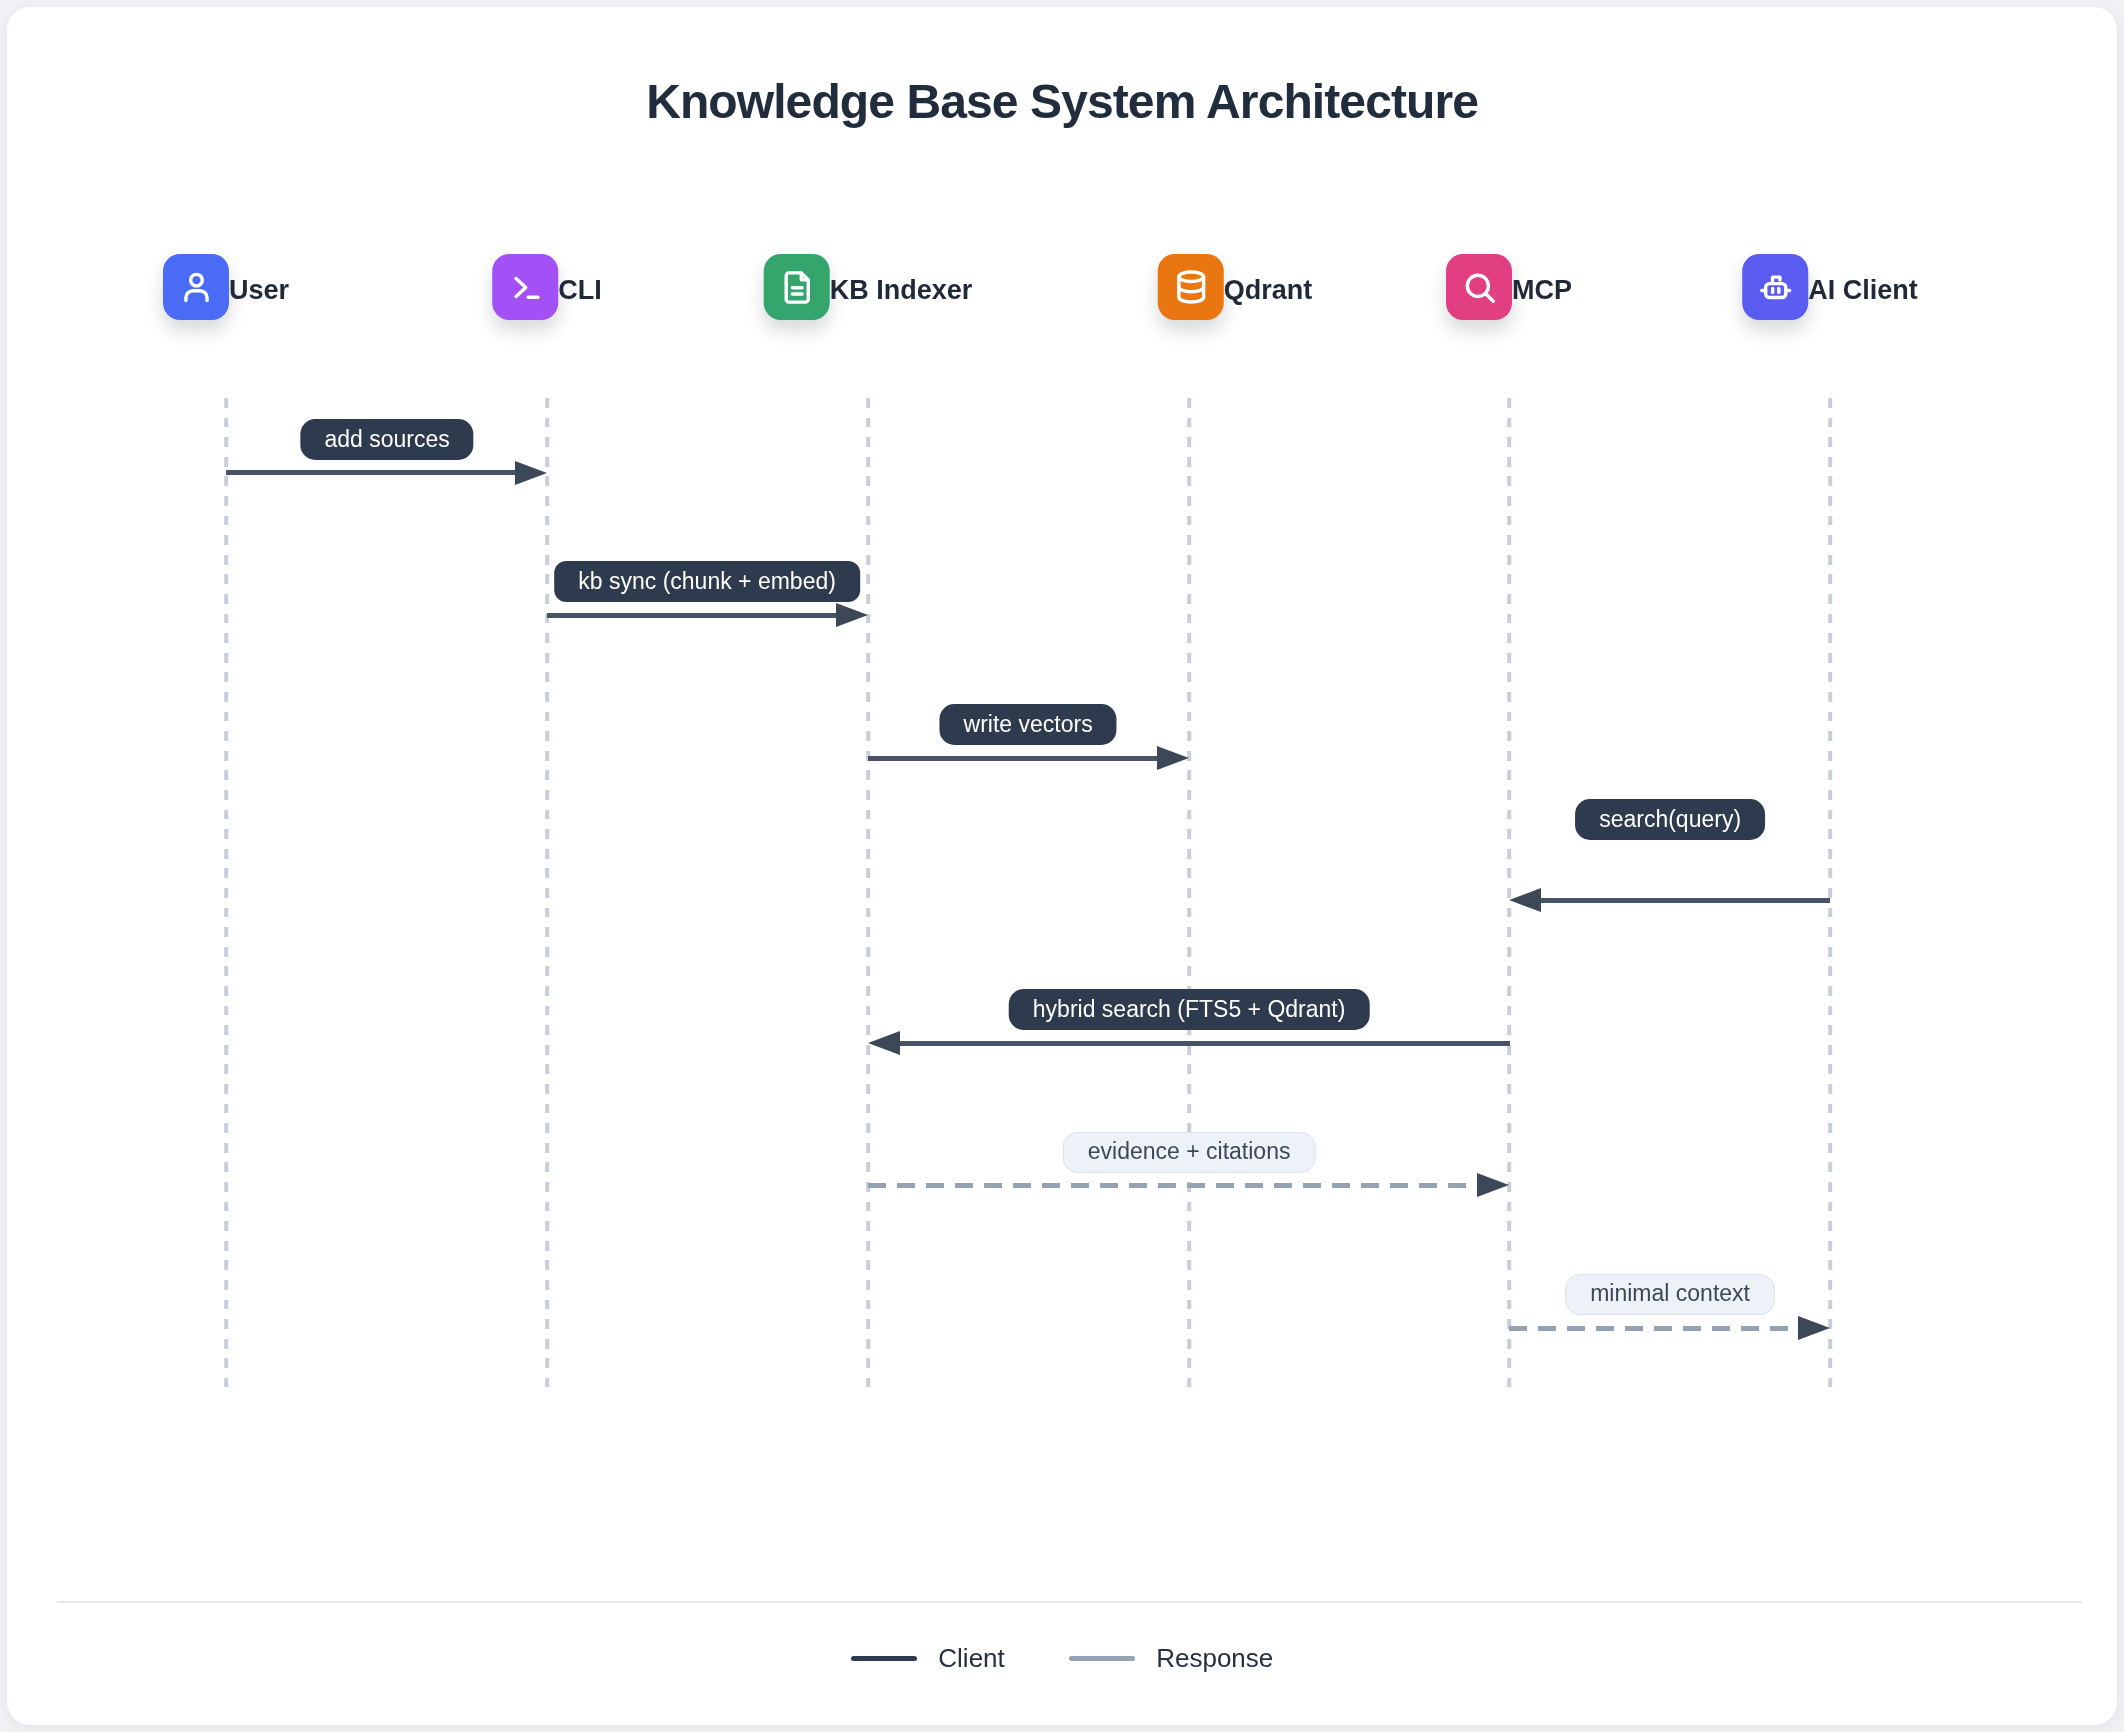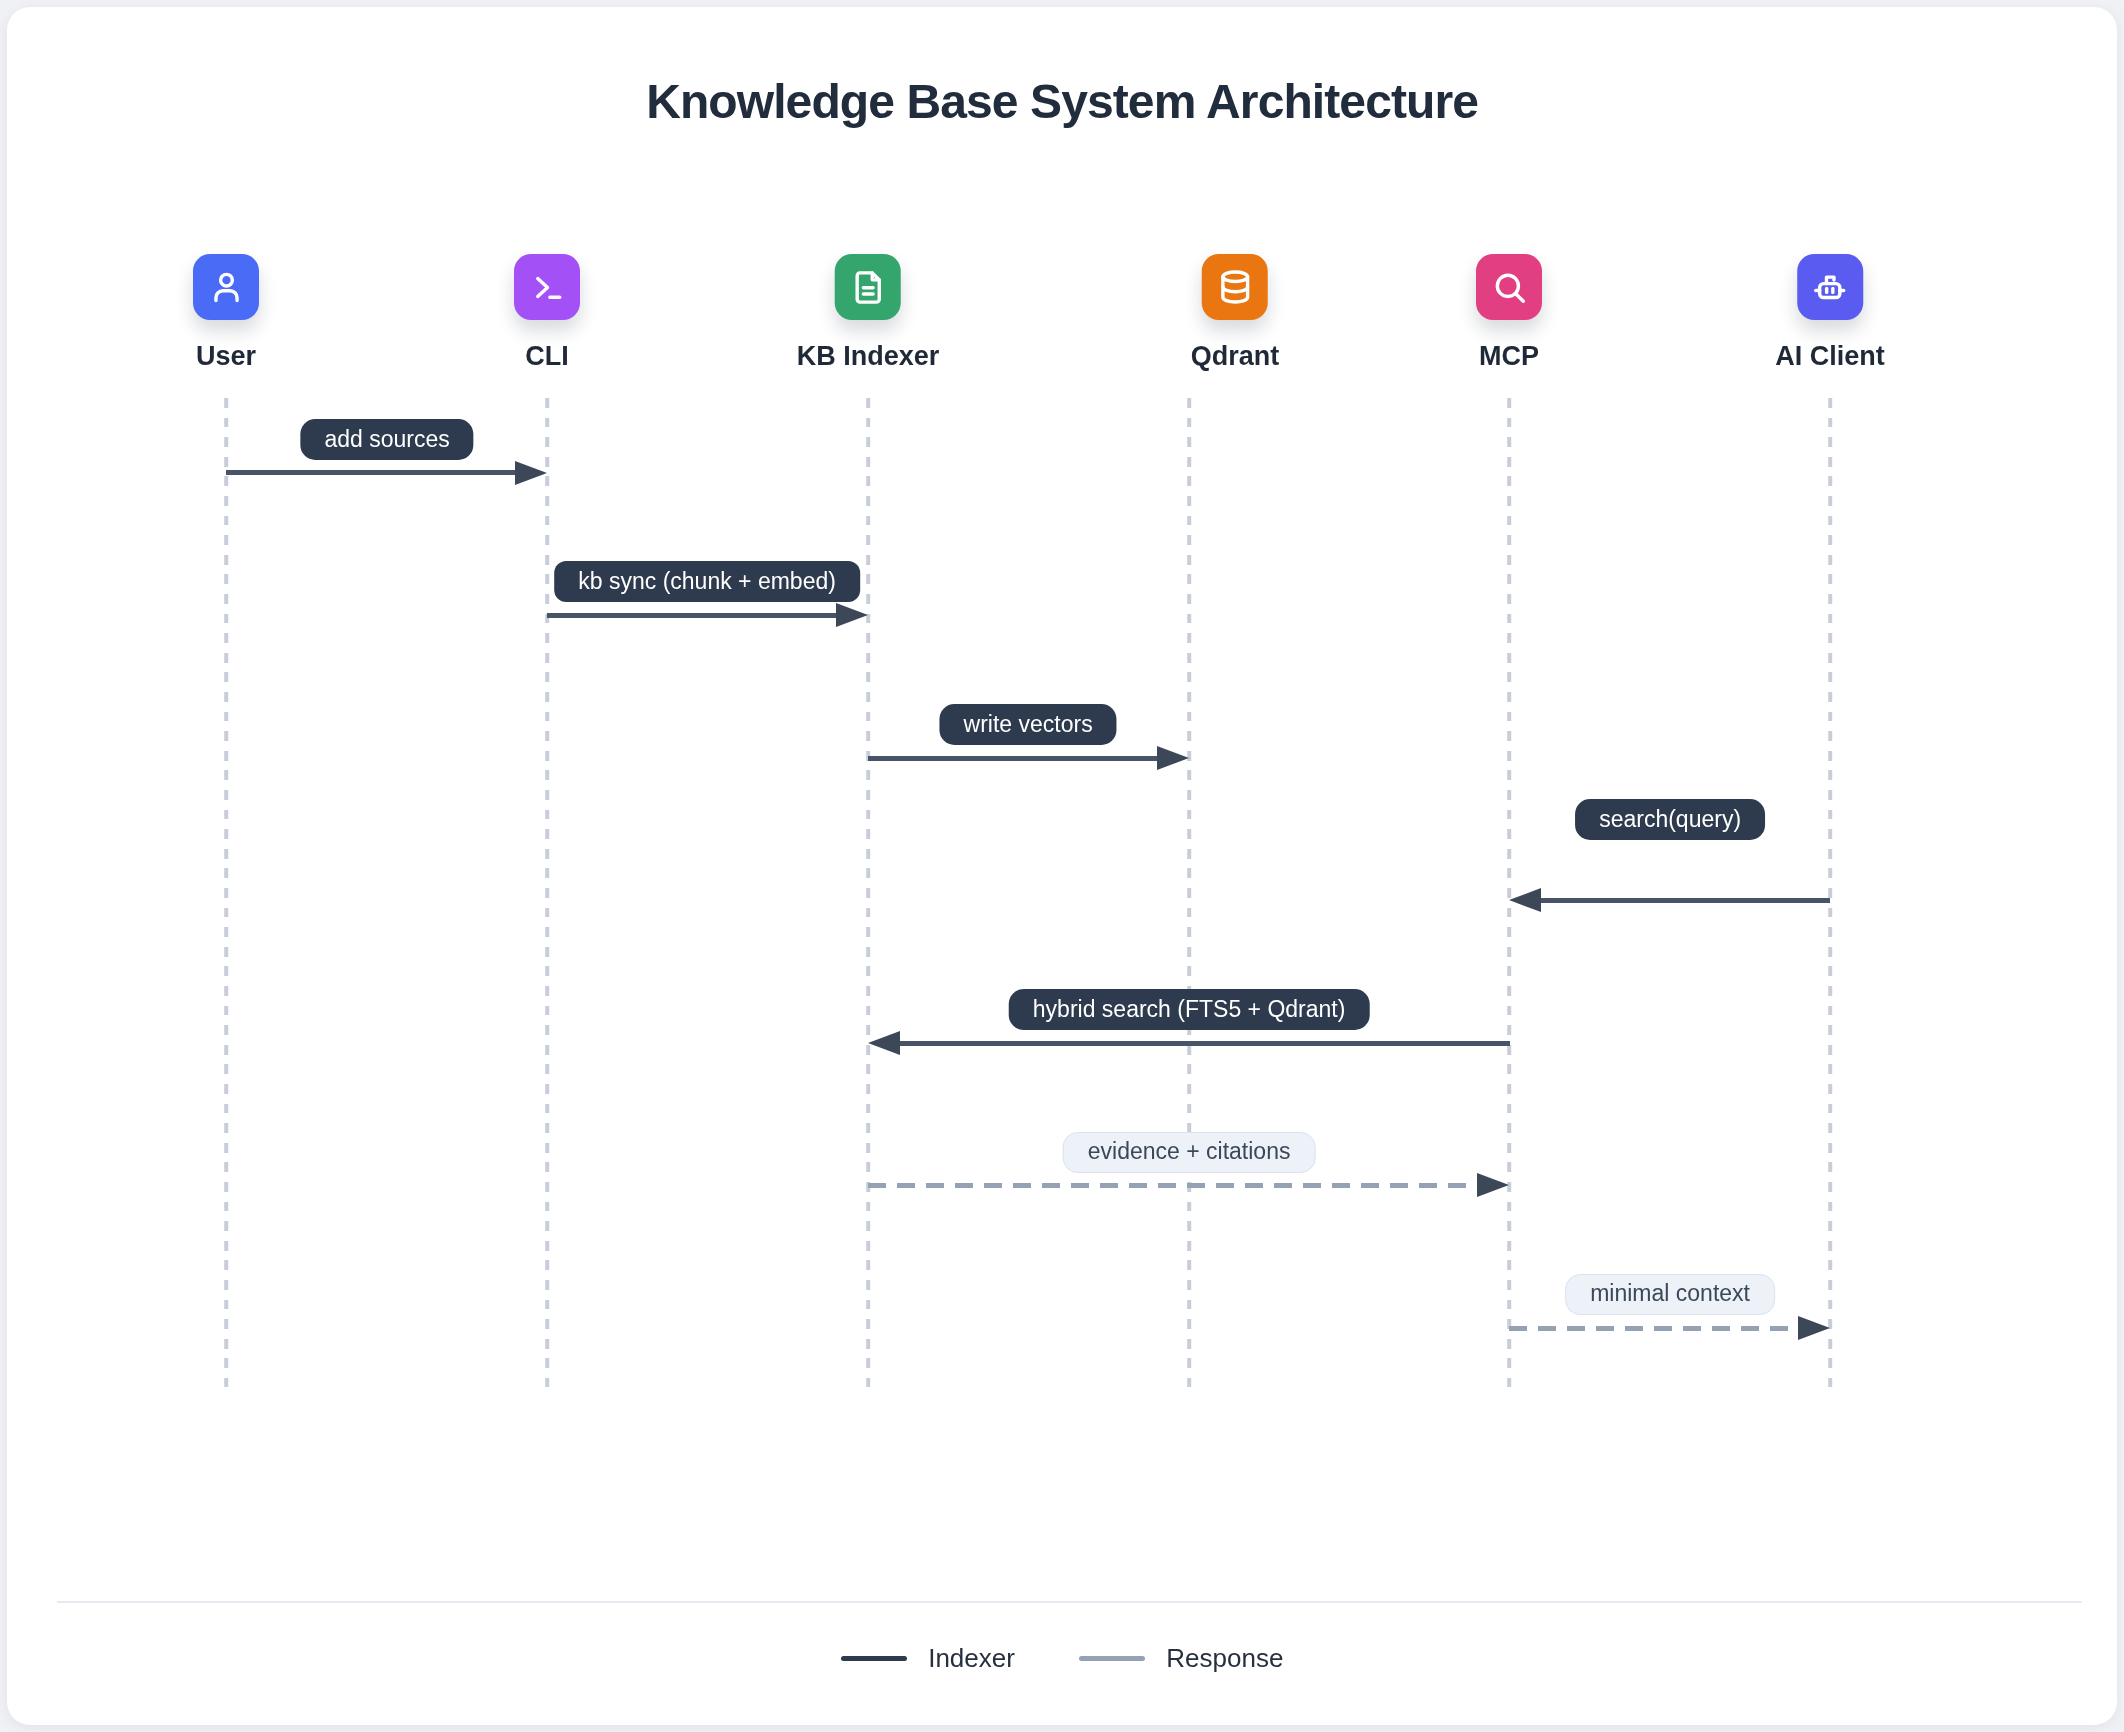--- a/index.html
+++ b/index.html
@@ -4,22 +4,22 @@
 <style>
   html,body{margin:0;padding:0;background:#eff1f5;}
   .page{position:relative;width:2124px;height:1732px;background:#eff1f5;
         font-family:"Liberation Sans",sans-serif;overflow:hidden;}
   .card{position:absolute;left:7.1px;top:7.1px;width:2110px;height:1718px;background:#ffffff;
         border-radius:23px;box-shadow:0 2.7px 12.5px rgba(15,23,42,.06);}
   .title{position:absolute;left:0;right:0;top:59px;margin:8px;text-align:center;
          font-size:48px;font-weight:700;color:#212c3d;letter-spacing:-0.9px;}
   .subtitle{position:absolute;left:0;right:0;top:141px;margin:0;text-align:center;
             font-size:26px;font-weight:400;color:#404c5e;}
-  .actor{position:absolute;transform:translateX(-50%);display:flex;flex-direction:column;
-         align-items:center;top:254px;}
+  .actor{position:absolute;transform:translateX(-50%);display:flex;flex-direction:row;
+         align-items:flex-start;top:254px;}
   .actor-icon{width:66px;height:66px;border-radius:17px;display:flex;align-items:center;
               justify-content:center;box-shadow:0 10.7px 18px rgba(15,23,42,.16);}
   .actor-label{margin-top:21.4px;font-size:27px;font-weight:700;color:#1f2937;white-space:nowrap;}
   .lifeline{position:absolute;width:3.6px;transform:translateX(-50%);top:398px;height:989px;
             background:repeating-linear-gradient(to bottom,#c7ced9 0 9.8px,transparent 9.8px 19.6px);}
   .msg-line{position:absolute;height:4.5px;}
   .msg-line.request{background:#475366;}
   .msg-line.response{background:repeating-linear-gradient(to right,#95a2b4 0 18px,transparent 18px 29px);}
   .arrowhead{position:absolute;width:0;height:0;border-top:12.5px solid transparent;
              border-bottom:12.5px solid transparent;}
@@ -40,21 +40,21 @@
 <body>
 
 <div class="page">
   <div class="card">
     <h1 class="title">Knowledge Base System Architecture</h1>
     <div id="diagram"></div>
     <div class="divider"></div>
     <div class="legend" id="legend">
         <div class="legend-item">
           <div class="legend-swatch" style="background: rgb(46, 58, 78);"></div>
-          <div class="legend-label">Indexer</div>
+          <div class="legend-label">Client</div>
         </div>
         <div class="legend-item">
           <div class="legend-swatch" style="background: rgb(149, 162, 180);"></div>
           <div class="legend-label">Response</div>
         </div>
       </div>
   <div class="lifeline" style="left: 219px; top: 391px;"></div>
       <div class="actor" style="left: 219px; top: 247px;">
         <div class="actor-icon" style="background: rgb(74, 107, 246);">
           <svg width="39" height="39" viewBox="0 0 24 24" fill="none" stroke="#ffffff" stroke-width="2.1" stroke-linecap="round" stroke-linejoin="round">

